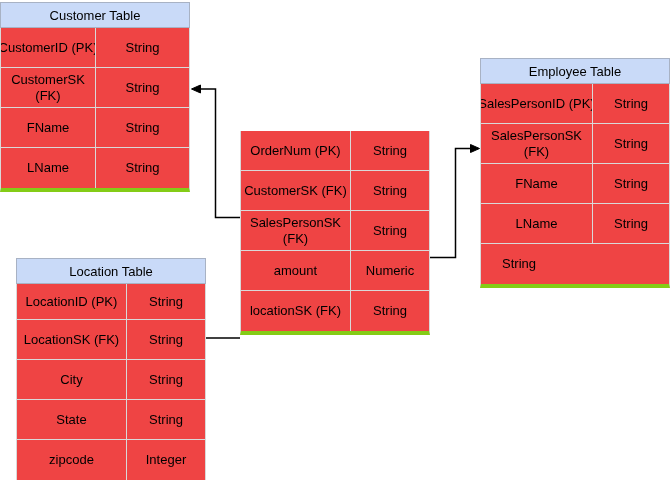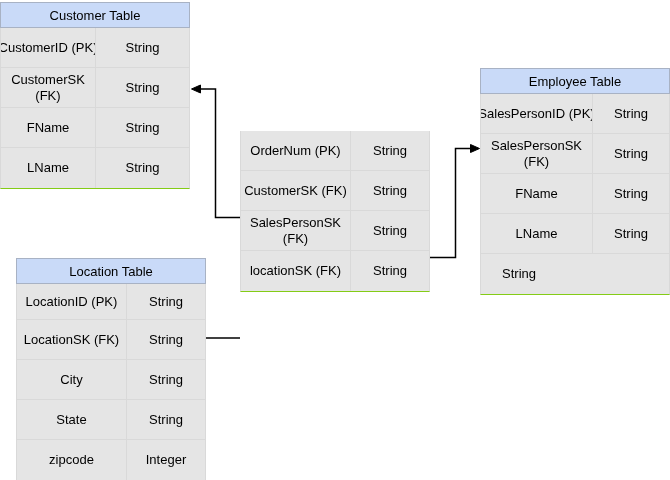--- a/index.html
+++ b/index.html
@@ -17,36 +17,36 @@
     position: absolute; left: 0; top: 0;
     width: 670px; height: 480px;
     pointer-events: none;
   }
   svg.connectors path { fill: none; stroke: #000000; stroke-width: 1.5px; }
   svg.connectors polygon { fill: #000000; stroke: #000000; }
 
   .er-table { position: absolute; width: 190px; }
   .t-customer { left: 0px;   top: 2px; border-radius: 26px;   }
   .t-orders   { left: 240px; top: 131px; }
-  .t-employee { left: 480px; top: 68px;  }
+  .t-employee { left: 480px; top: 58px;  }
   .t-location { left: 0px;   top: 258px; margin-left: 16px; }
 
   .er-header {
     height: 26px;
     background: #C9DAF8;
     border: 1px solid #A8B2C4;
     display: flex; align-items: center; justify-content: center;
     font-size: 13px;
     white-space: pre;
   }
   .er-rows {
-    background: #e5e5e5;
+    background: #ef4444;
     border-left: 1px solid #D9D9D9;
     border-right: 1px solid #D9D9D9;
-    border-bottom: 1px solid #84cc16;
+    border-bottom: 4px solid #84cc16;
   }
   .er-row { display: flex; height: 40px; }
   .er-row:not(:last-child) { border-bottom: 1px solid #D9D9D9; }
   .t-location .er-row:first-child { height: 36px; }
 
   .cell {
     display: flex; align-items: center; justify-content: center;
     font-size: 13px; line-height: 16px;
     text-align: center;
     white-space: pre;       
@@ -114,20 +114,24 @@
         <div class="er-row">
           <div class="cell field">CustomerSK (FK)</div>
           <div class="cell type">String</div>
         </div>
         <div class="er-row">
           <div class="cell field">SalesPersonSK
 (FK)</div>
           <div class="cell type">String</div>
         </div>
         <div class="er-row">
+          <div class="cell field">amount</div>
+          <div class="cell type">Numeric</div>
+        </div>
+        <div class="er-row">
           <div class="cell field">locationSK (FK)</div>
           <div class="cell type">String</div>
         </div>
       </div>
   </div>
 
   <div class="er-table t-employee">
     <div class="er-header">Employee Table</div>
     <div class="er-rows">
         <div class="er-row">

